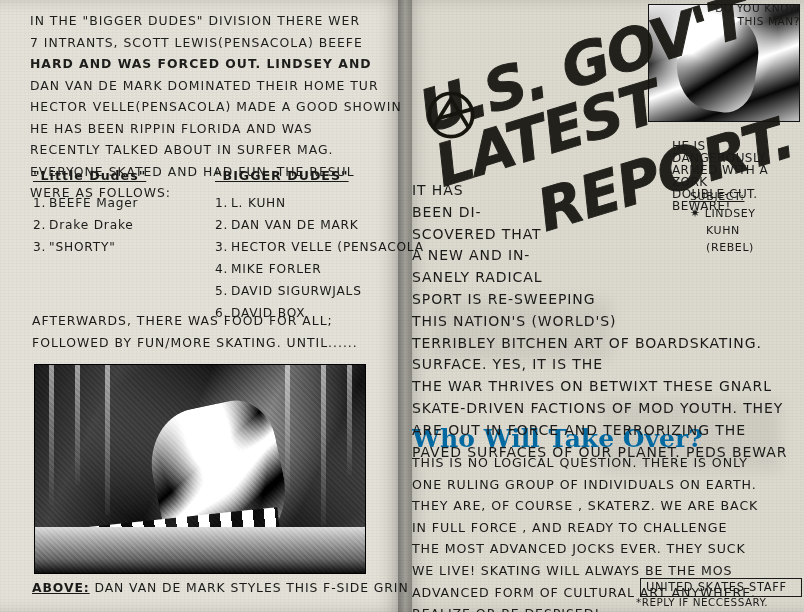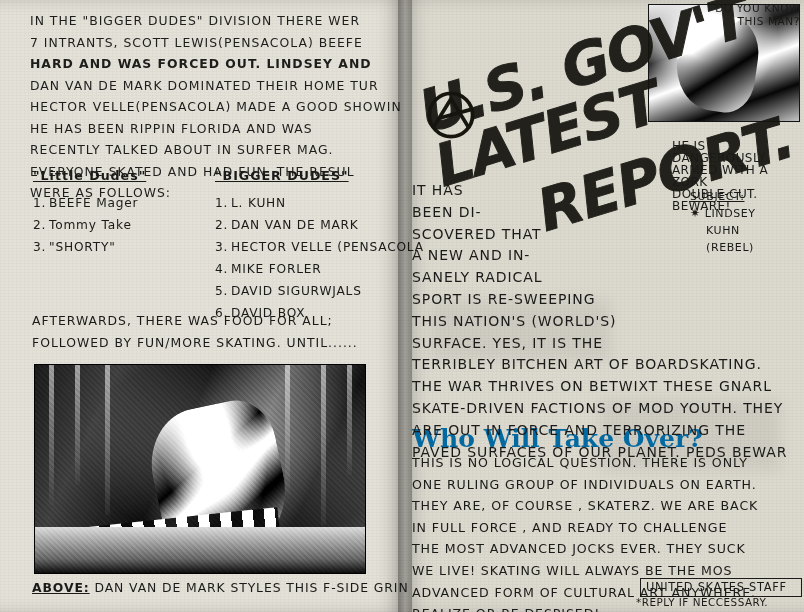--- a/index.html
+++ b/index.html
@@ -302,21 +302,21 @@
     <div class="ln">WERE AS FOLLOWS:</div>
   </div>
 
   <div id="lists" class="hand">
     <div class="list-col left">
       <div class="list-title mixed">"Little Dudes"</div>
       <div class="list-item">
         <span class="num">1.</span><span class="mixed">BEEFE Mager</span>
       </div>
       <div class="list-item">
-        <span class="num">2.</span><span class="mixed">Tommy Take</span>
+        <span class="num">2.</span><span class="mixed">Drake Drake</span>
       </div>
       <div class="list-item">
         <span class="num">3.</span><span class="mixed">"SHORTY"</span>
       </div>
     </div>
 
     <div class="list-col right">
       <div class="list-title">"BIGGER DUDES"</div>
       <div class="list-item">
         <span class="num">1.</span><span>L. KUHN</span>
@@ -395,22 +395,22 @@
   </div>
 
   <div id="body-right" class="hand">
     <div class="ln">IT HAS</div>
     <div class="ln">BEEN DI-</div>
     <div class="ln">SCOVERED THAT</div>
     <div class="ln">A NEW AND IN-</div>
     <div class="ln">SANELY RADICAL</div>
     <div class="ln">SPORT IS RE-SWEEPING</div>
     <div class="ln">THIS NATION'S (WORLD'S)</div>
+    <div class="ln">TERRIBLEY BITCHEN ART OF BOARDSKATING.</div>
     <div class="ln">SURFACE. YES, IT IS THE</div>
-    <div class="ln">TERRIBLEY BITCHEN ART OF BOARDSKATING.</div>
     <div class="ln">THE WAR THRIVES ON BETWIXT THESE  GNARL</div>
     <div class="ln">SKATE-DRIVEN FACTIONS OF MOD YOUTH. THEY</div>
     <div class="ln">ARE OUT IN FORCE AND TERRORIZING THE</div>
     <div class="ln">PAVED SURFACES OF OUR PLANET. PEDS BEWAR</div>
   </div>
 
   <div id="who-head">Who Will Take Over?</div>
 
   <div id="body-right2" class="hand">
     <div class="ln">THIS IS NO LOGICAL QUESTION. THERE IS ONLY</div>

